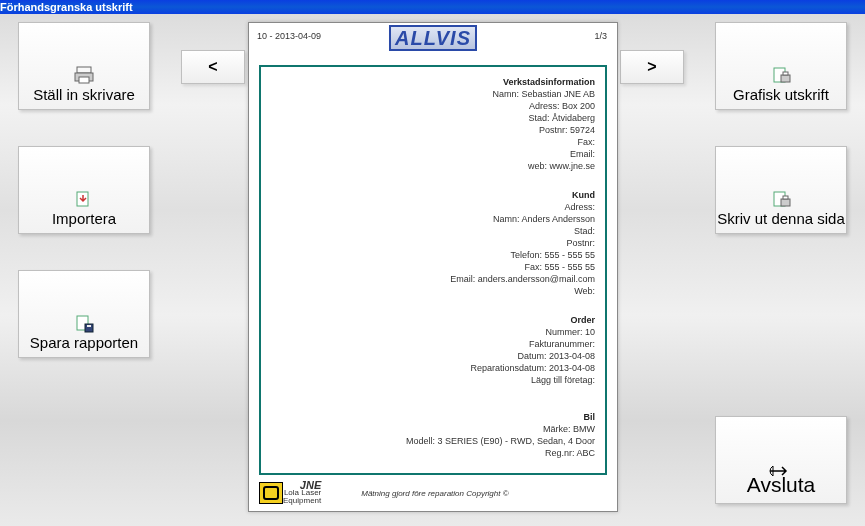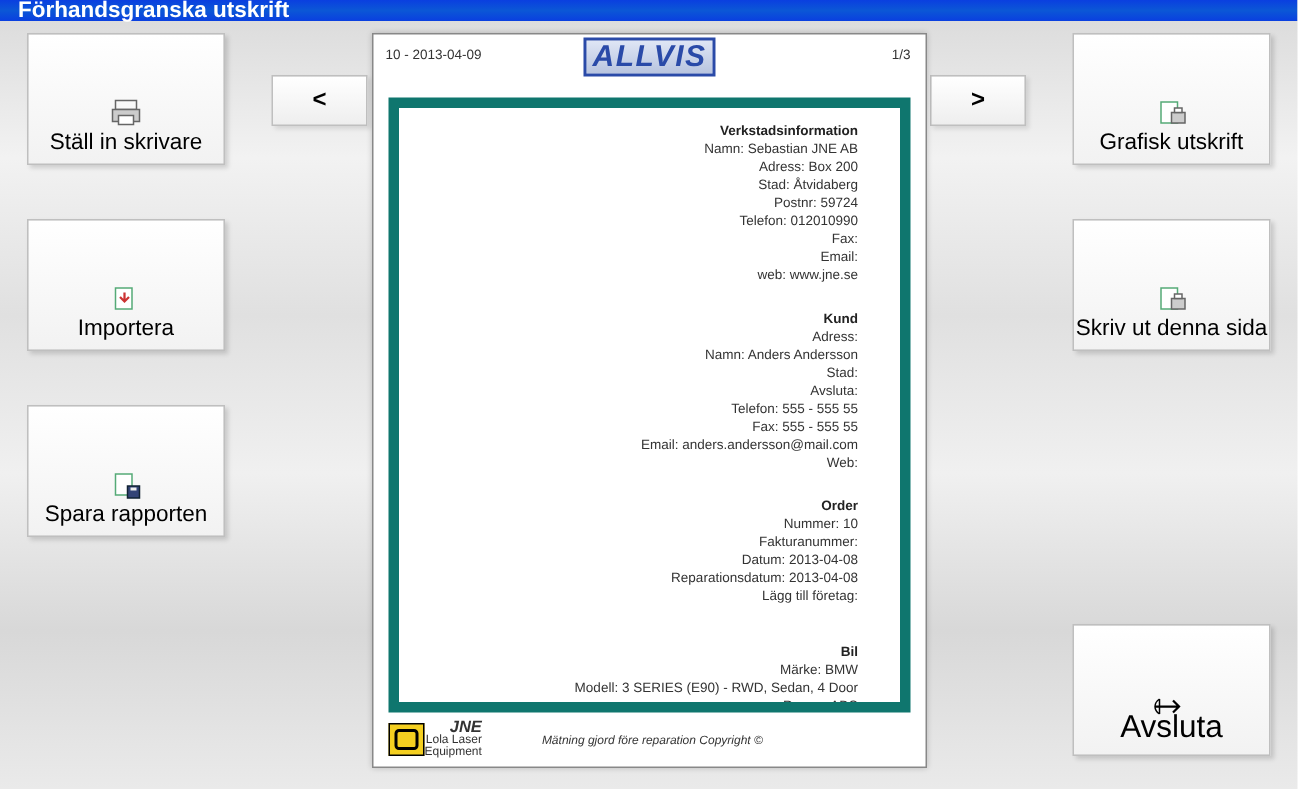--- a/index.html
+++ b/index.html
@@ -1,17 +1,17 @@
 <!DOCTYPE html>
 <html><head>
 <meta charset="utf-8">
 <style>
   html, body { margin:0; padding:0; width:865px; height:526px; font-family: Arial, Helvetica, sans-serif; }
   body { background: linear-gradient(to bottom, #d9d9d9 0%, #f2f2f2 20%, #e0e0e0 40%, #f0f0f0 60%, #d8d8d8 80%, #eaeaea 100%); overflow:hidden; }
-  .titlebar { height:14px; background: linear-gradient(to bottom,#0a3fe0,#0b57d6,#0a3fe0); color:#fff; font-size:15px; font-weight:bold; line-height:14px; padding-left:12px; }
+  .titlebar { height:14px; background: linear-gradient(to bottom,#0a3fe0,#0b57d6,#0a3fe0); color:#fff; font-size:11px; font-weight:bold; line-height:14px; padding-left:0; }
   .work { position:relative; width:865px; height:512px; }
   .btn-big { position:absolute; width:132px; height:88px; background: linear-gradient(to bottom,#ffffff,#f2f2f2); border:1px solid #bfbfbf; box-shadow: 2px 2px 3px rgba(0,0,0,0.15); display:flex; flex-direction:column; align-items:center; justify-content:center; padding-top:18px; box-sizing:border-box; }
   .btn-big .ico { height:22px; display:flex; align-items:center; justify-content:center; }
   .btn-big .lbl { position:absolute; bottom:6px; width:100%; text-align:center; font-size:15px; color:#000; }
   .btn-big.bottom { padding-top:22px; }
   .btn-small { position:absolute; width:62px; height:32px; background: linear-gradient(to bottom,#ffffff,#eeeeee); border:1px solid #bfbfbf; box-shadow: 2px 2px 3px rgba(0,0,0,0.1); display:flex; align-items:center; justify-content:center; font-size:16px; font-weight:bold; }
   
   #btnPrinter { left:18px; top:8px; }
   #btnImport  { left:18px; top:132px; }
   #btnSave    { left:18px; top:256px; }
@@ -20,21 +20,21 @@
   #btnQuit    { right:18px; top:402px; }
   #btnPrev    { left:181px; top:36px; }
   #btnNext    { right:181px; top:36px; }
 
   
   .doc { position:absolute; left:248px; top:8px; width:368px; height:488px; background:#fff; border:1px solid #888; box-shadow: 0 0 4px rgba(0,0,0,0.2); font-size:9px; color:#333;text-align:right; }
   .doc .head { position:relative; height:30px; }
   .doc .head .date { position:absolute; left:8px; top:8px; font-size:9px; }
   .doc .head .page { position:absolute; right:10px; top:8px; font-size:9px; }
   .doc .logo { position:absolute; left:50%; top:2px; transform:translateX(-50%); font-family: Arial Black, Arial, sans-serif; font-weight:900; font-style:italic; font-size:20px; letter-spacing:1px; color:#2a4aa8; border:2px solid #2a4aa8; padding:0 4px; background:linear-gradient(to bottom,#dfe6f5,#b8c4df); line-height:22px; }
-  .doc .inner { position:absolute; left:10px; right:10px; top:42px; bottom:36px; border:7px solid #0f766e; padding:10px 28px; overflow:hidden; box-sizing:border-box; }
+  .doc .inner { position:absolute; left:10px; right:10px; top:42px; bottom:36px; border:2px solid #0f766e; padding:10px 10px; overflow:hidden; box-sizing:border-box; }
   .sect { margin-bottom:18px; }
   .sect h4 { margin:0 0 1px 0; font-size:9px; font-weight:bold; color:#222; }
   .sect div.row { font-size:9px; line-height:12px; color:#333; }
   .doc .footer { position:absolute; left:10px; right:10px; bottom:6px; height:24px; display:flex; align-items:center; }
   .footer .jnebrand { display:flex; align-items:center; gap:0; font-size:8px; }
   .footer .sq { width:22px; height:20px; background:#f4cf20; border:1px solid #000; position:relative; }
   .footer .sq:before { content:""; position:absolute; left:3px; top:3px; right:3px; bottom:3px; border:2px solid #000; border-radius:3px; }
   .footer .jt { display:flex; flex-direction:column; line-height:8px; }
   .footer .jt b { font-size:11px; font-style:italic; }
   .footer .copy { margin-left:40px; font-size:8px; font-style:italic; }
@@ -127,33 +127,32 @@
       <span class="page">1/3</span>
     </div>
     <div class="inner">
       <div class="sect">
         <h4>Verkstadsinformation</h4>
         <div>
             <div class="row">Namn: Sebastian JNE AB</div>
             <div class="row">Adress: Box 200</div>
             <div class="row">Stad: Åtvidaberg</div>
             <div class="row">Postnr: 59724</div>
-            <div class="row">Telefon: 012010990</div>
             <div class="row">Fax:</div>
             <div class="row">Email:</div>
             <div class="row">web: www.jne.se</div>
           </div>
       </div>
       <div class="sect">
         <h4>Kund</h4>
         <div>
             <div class="row">Adress:</div>
             <div class="row">Namn: Anders Andersson</div>
             <div class="row">Stad:</div>
-            <div class="row">Avsluta:</div>
+            <div class="row">Postnr:</div>
             <div class="row">Telefon: 555 - 555 55</div>
             <div class="row">Fax: 555 - 555 55</div>
             <div class="row">Email: anders.andersson@mail.com</div>
             <div class="row">Web:</div>
           </div>
       </div>
       <div class="sect">
         <h4>Order</h4>
         <div>
             <div class="row">Nummer: 10</div>

